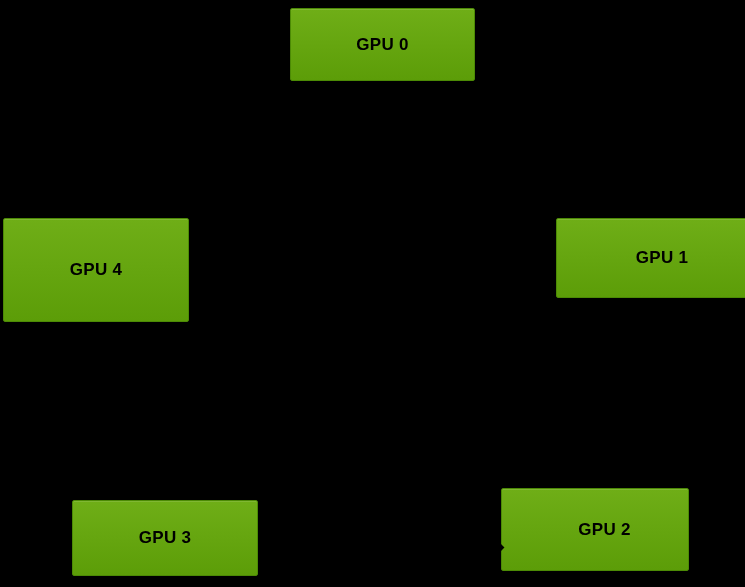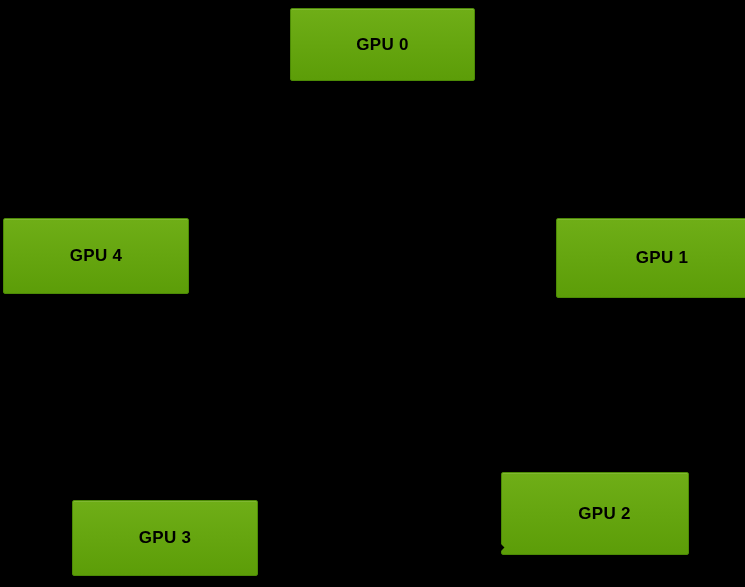--- a/index.html
+++ b/index.html
@@ -44,24 +44,24 @@
 <body>
 
 <div class="stage" style="--bg: #000000; --node-top: #6fae17; --node-bottom: #5c9d08; --node-border: #4c8a05; --label-color: #000000;">
   <div id="nodes">
       <div class="node" style="left: 290px; top: 8px; width: 185px; height: 73px;">
     <span class="node-label">GPU 0</span>
   </div>
       <div class="node" style="left: 556px; top: 218px; width: 212px; height: 80px;">
     <span class="node-label">GPU 1</span>
   </div>
-      <div class="node" style="left: 501px; top: 472px; width: 188px; height: 83px; padding-left: 19px;">
+      <div class="node" style="left: 501px; top: 488px; width: 188px; height: 83px; padding-left: 19px;">
     <span class="node-label">GPU 2</span>
   </div>
       <div class="node" style="left: 72px; top: 500px; width: 186px; height: 76px;">
     <span class="node-label">GPU 3</span>
   </div>
-      <div class="node" style="left: 3px; top: 218px; width: 186px; height: 76px;">
+      <div class="node" style="left: 3px; top: 218px; width: 186px; height: 104px;">
     <span class="node-label">GPU 4</span>
   </div>
     </div>
   <div id="artifact" class="artifact" style="left: 496px; top: 544px; width: 7px; height: 7px;"></div>
 </div>
 
 </body></html>

